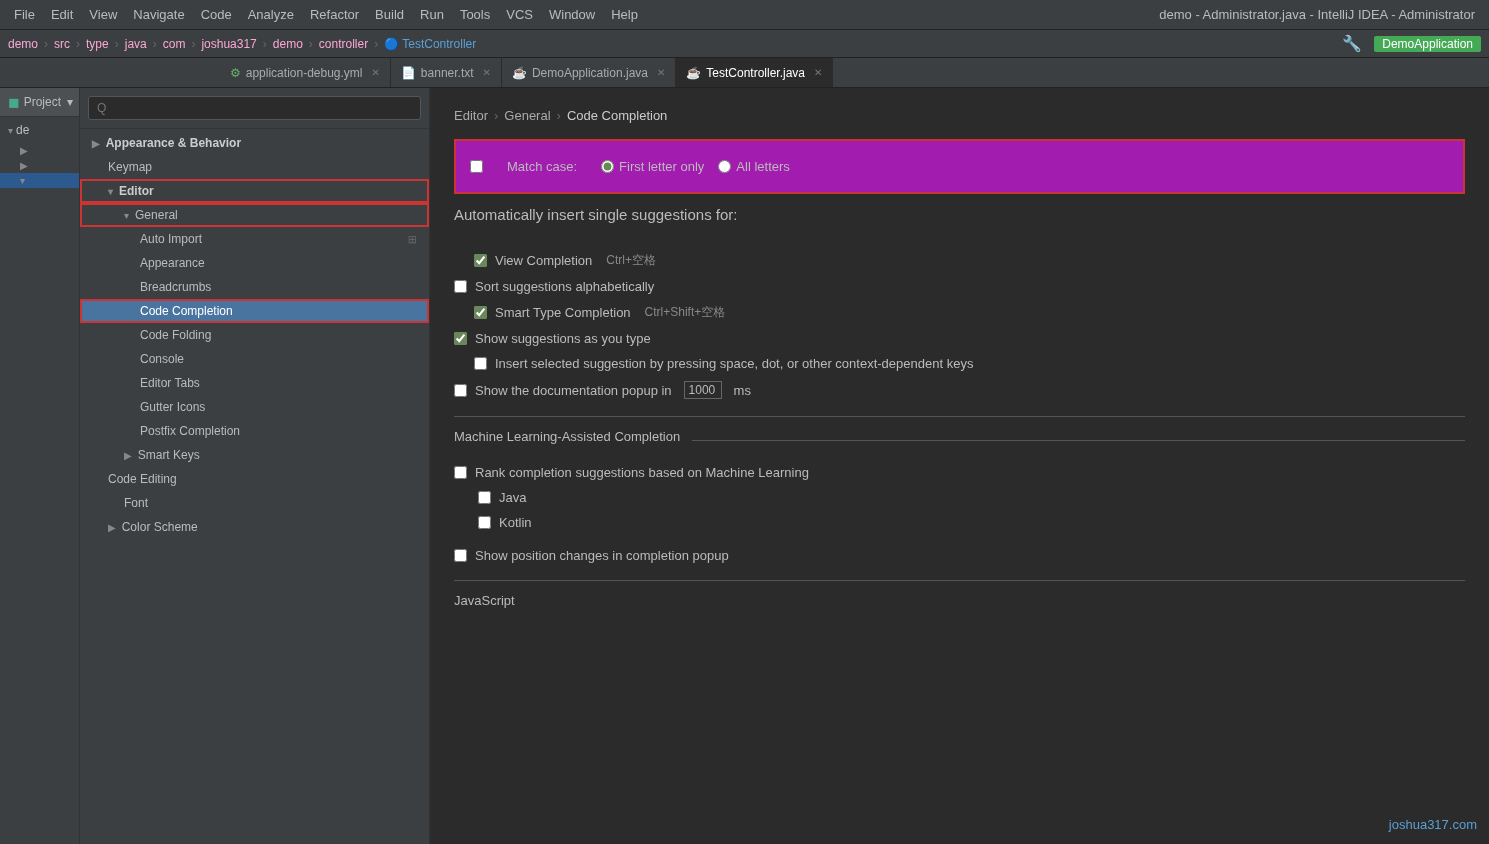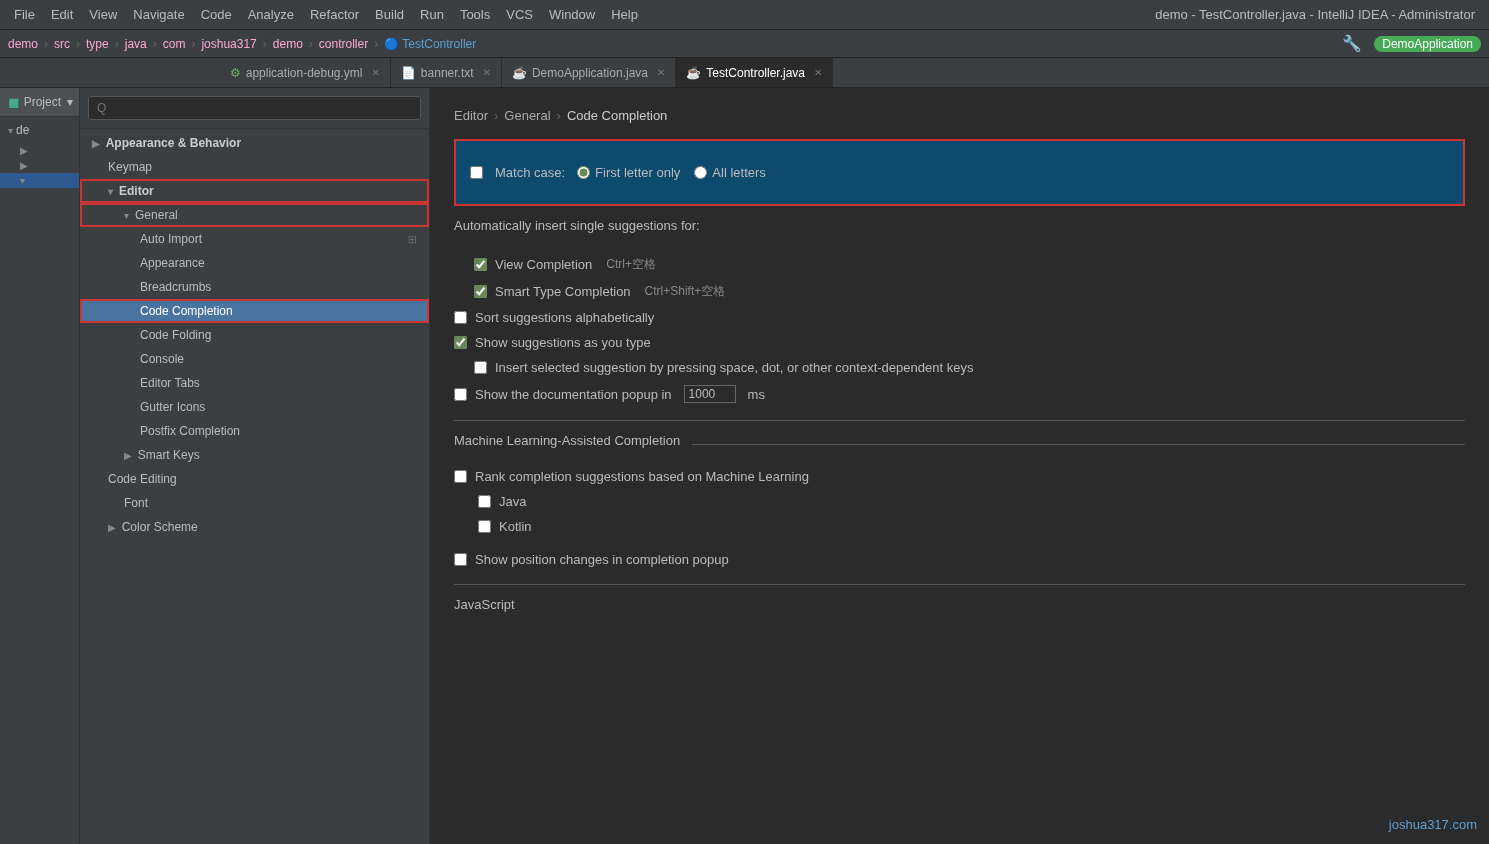--- a/index.html
+++ b/index.html
@@ -190,48 +190,48 @@
       margin-bottom: 16px;
       font-size: 13px;
       color: #aaa;
     }
     .settings-breadcrumb .sep { color: #666; }
     .settings-breadcrumb .active { color: #ccc; font-weight: 500; }
 
     
     .match-case-box {
       border: 2px solid #cc3333;
-      padding: 24px 14px;
+      padding: 18px 14px;
       margin-bottom: 12px;
       display: flex;
       align-items: center;
-      gap: 12px;
-      background: #0c4a6e;
+      gap: 24px;
+      background: #a21caf;
     }
     .match-case-box label { color: #bbb; font-size: 13px; }
 
     .radio-group {
       display: flex;
       align-items: center;
       gap: 14px;
     }
     .radio-item {
       display: flex;
       align-items: center;
       gap: 5px;
       font-size: 13px;
       color: #bbb;
     }
     input[type="radio"] { accent-color: #6a8759; }
     input[type="checkbox"] { accent-color: #6a8759; width: 13px; height: 13px; }
 
     .auto-insert-label {
-      font-size: 13px;
+      font-size: 15px;
       color: #bbb;
-      margin-bottom: 18px;
+      margin-bottom: 24px;
       display: block;
     }
 
     .option-row {
       display: flex;
       align-items: center;
       gap: 8px;
       padding: 5px 0;
       font-size: 13px;
       color: #bbb;
@@ -247,21 +247,21 @@
       font-size: 13px;
       color: #bbb;
       margin-bottom: 8px;
       display: block;
     }
 
     .popup-input {
       background: #2b2b2b;
       border: 1px solid #666;
       color: #bbb;
-      width: 52px;
+      width: 38px;
       padding: 1px 4px;
       font-size: 12px;
       margin: 0 4px;
     }
 
     .watermark {
       position: absolute;
       bottom: 12px;
       right: 12px;
       color: #5a9fd4;
@@ -278,21 +278,21 @@
   <span>Navigate</span>
   <span>Code</span>
   <span>Analyze</span>
   <span>Refactor</span>
   <span>Build</span>
   <span>Run</span>
   <span>Tools</span>
   <span>VCS</span>
   <span>Window</span>
   <span>Help</span>
-  <span class="menu-title">demo - TestController.java - IntelliJ IDEA - Administrator</span>
+  <span class="menu-title">demo - Administrator.java - IntelliJ IDEA - Administrator</span>
 </div>
 
 <div class="breadcrumb-bar">
   <span>demo</span>
   <span class="sep">›</span>
   <span>src</span>
   <span class="sep">›</span>
   <span>type</span>
   <span class="sep">›</span>
   <span>java</span>
@@ -300,21 +300,21 @@
   <span>com</span>
   <span class="sep">›</span>
   <span>joshua317</span>
   <span class="sep">›</span>
   <span>demo</span>
   <span class="sep">›</span>
   <span>controller</span>
   <span class="sep">›</span>
   <span style="color:#5a9fd4;">🔵 TestController</span>
   <span style="margin-left:auto; color:#4a8; font-size:16px;">🔧</span>
-  <span style="margin-left:8px; background:#4a5; padding:1px 8px; border-radius:8px; color:#fff; font-size:12px;">DemoApplication</span>
+  <span style="margin-left:8px; background:#4a5; padding:1px 8px; border-radius:2px; color:#fff; font-size:12px;">DemoApplication</span>
 </div>
 
 <div class="tab-bar">
   <div class="tab-item">
     <span style="color:#6aaf6a;">⚙</span>
     <span>application-debug.yml</span>
     <span class="tab-close">✕</span>
   </div>
   <div class="tab-item">
     <span>📄</span>
@@ -469,32 +469,32 @@
       </div>
 
       <span class="auto-insert-label">Automatically insert single suggestions for:</span>
 
       <div class="option-row" style="padding-left:20px;">
         <input type="checkbox" checked="" style="">
         <span>View Completion</span>
         <span class="shortcut">Ctrl+空格</span>
       </div>
 
+      <div class="option-row">
+        <input type="checkbox" style="">
+        <span>Sort suggestions alphabetically</span>
+      </div>
+
       <div class="option-row" style="padding-left:20px;">
         <input type="checkbox" checked="" style="">
         <span>Smart Type Completion</span>
         <span class="shortcut">Ctrl+Shift+空格</span>
       </div>
 
       <div class="option-row">
-        <input type="checkbox" style="">
-        <span>Sort suggestions alphabetically</span>
-      </div>
-
-      <div class="option-row">
         <input type="checkbox" checked="" style="">
         <span>Show suggestions as you type</span>
       </div>
 
       <div class="option-row" style="padding-left:20px;">
         <input type="checkbox" style="">
         <span>Insert selected suggestion by pressing space, dot, or other context-dependent keys</span>
       </div>
 
       <div class="option-row">

